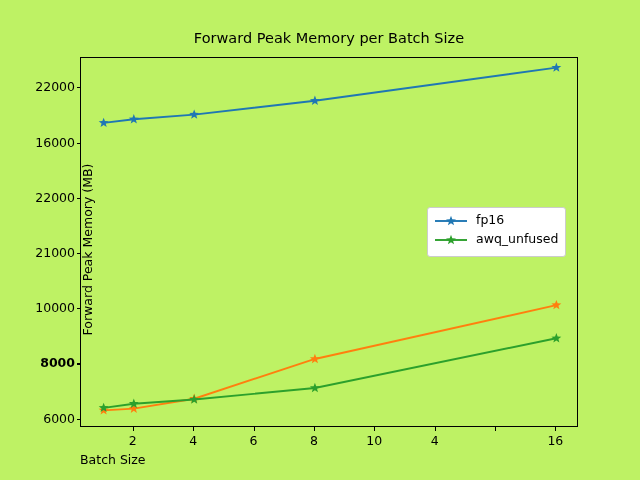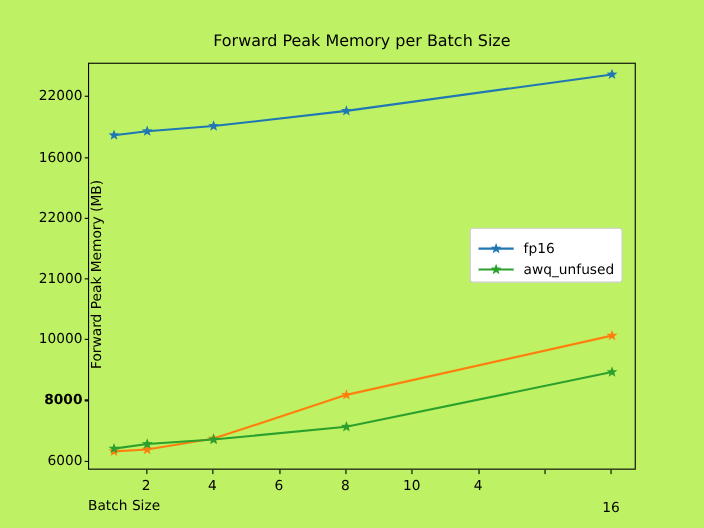--- a/index.html
+++ b/index.html
@@ -110,21 +110,21 @@
     left: 427px;
     top: 207px;
     padding: 5px 7px 5px 6px;
     background: #ffffff;
     border: 0.9px solid #cccccc;
     border-radius: 3px;
     box-sizing: border-box;
   }
   .legend-row {
     display: flex;
-    align-items: flex-end;
+    align-items: flex-start;
     height: 19px;
   }
   .legend-swatch {
     width: 34px;
     height: 14px;
     margin-right: 8px;
     flex: 0 0 auto;
   }
   .legend-label {
     font-size: 12.5px;
@@ -167,21 +167,21 @@
       <div class="xtick-label" style="left: 253.545px; top: 435px;">6</div>
       <div class="xtick-mark" style="left: 253.545px; top: 427px;"></div>
       <div class="xtick-label" style="left: 313.909px; top: 435px;">8</div>
       <div class="xtick-mark" style="left: 313.909px; top: 427px;"></div>
       <div class="xtick-label" style="left: 374.273px; top: 435px;">10</div>
       <div class="xtick-mark" style="left: 374.273px; top: 427px;"></div>
       <div class="xtick-label" style="left: 434.636px; top: 435px;">4</div>
       <div class="xtick-mark" style="left: 434.636px; top: 427px;"></div>
       <div class="xtick-label" style="left: 495px; top: 435px; margin-top: 44px;">14</div>
       <div class="xtick-mark" style="left: 495px; top: 427px;"></div>
-      <div class="xtick-label" style="left: 555.364px; top: 435px; margin-top: 20px;">16</div>
+      <div class="xtick-label" style="left: 555.364px; top: 435px;">16</div>
       <div class="xtick-mark" style="left: 555.364px; top: 427px;"></div>
     </div>
 
   <div id="plot-area">
     <svg id="plot-svg" viewBox="0 0 498 370" preserveAspectRatio="none">
         <g>
           <path d="M22.64 64.89 L52.82 61.30 L113.18 56.60 L233.91 42.80 L475.36 9.66" fill="none" stroke="#1f77b4" stroke-width="1.9"></path>
           <polygon points="22.64,59.69 23.92,63.12 27.58,63.28 24.71,65.56 25.69,69.09 22.64,67.07 19.58,69.09 20.56,65.56 17.69,63.28 21.35,63.12" fill="#1f77b4"></polygon>
           <polygon points="52.82,56.10 54.10,59.53 57.76,59.69 54.90,61.97 55.87,65.51 52.82,63.48 49.76,65.51 50.74,61.97 47.87,59.69 51.53,59.53" fill="#1f77b4"></polygon>
           <polygon points="113.18,51.40 114.47,54.84 118.13,55.00 115.26,57.28 116.24,60.81 113.18,58.79 110.13,60.81 111.10,57.28 108.24,55.00 111.90,54.84" fill="#1f77b4"></polygon>

